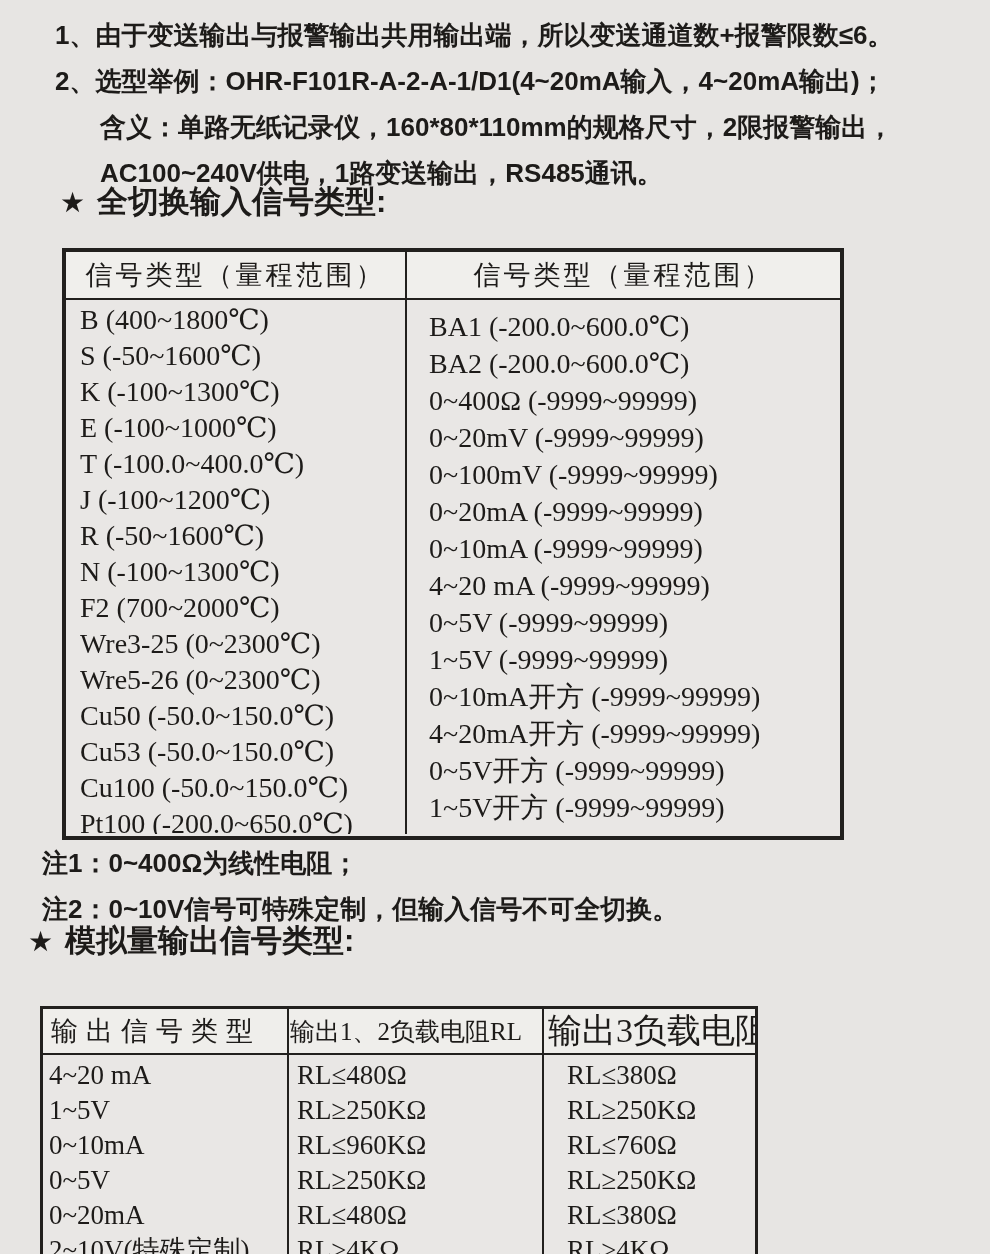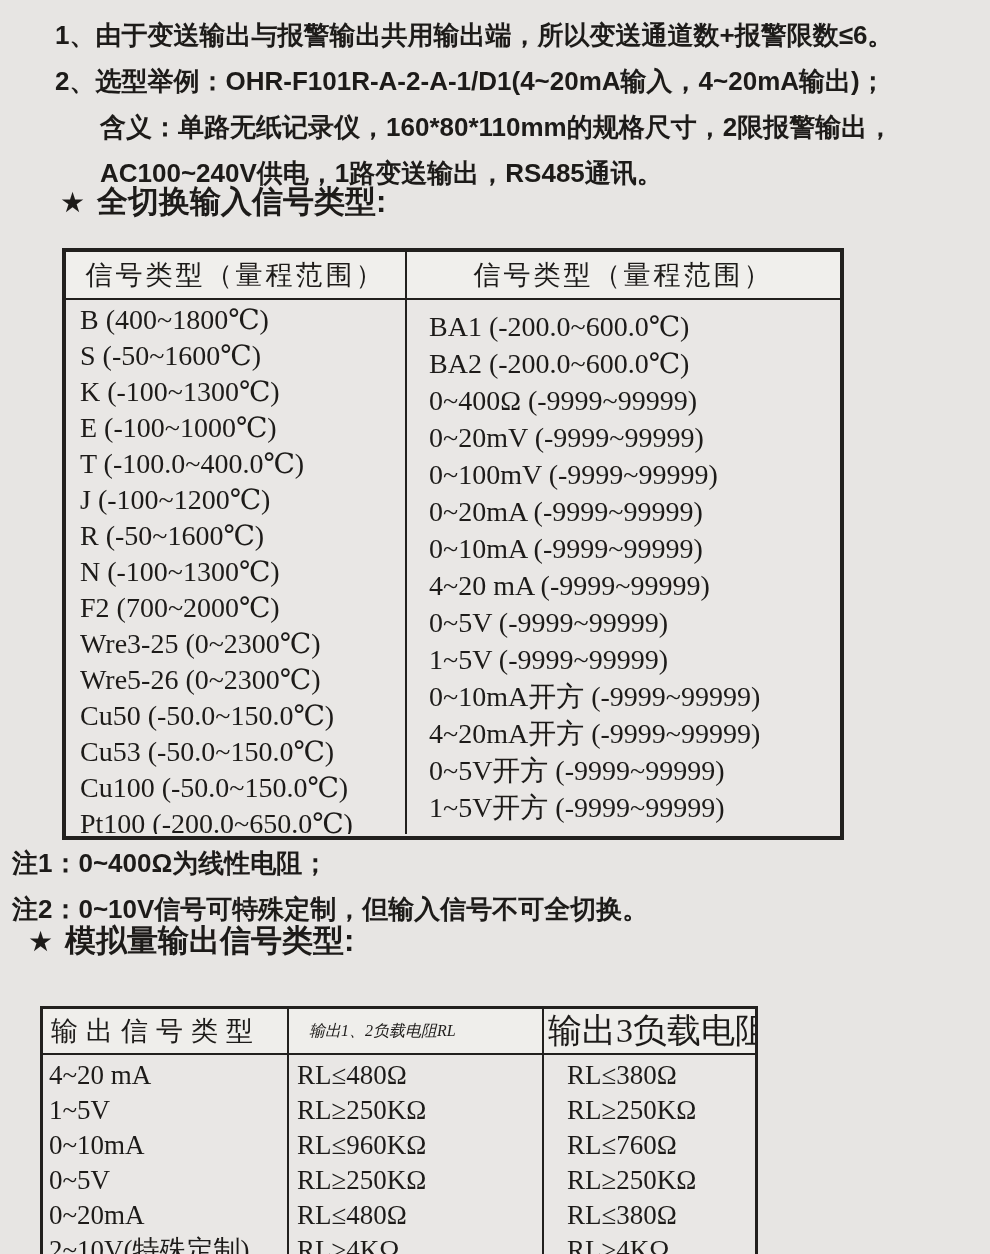--- a/index.html
+++ b/index.html
@@ -46,37 +46,37 @@
   .t1-head .hleft{width:341px;border-right:2px solid #22201e;}
   .t1-head .hright{flex:1;}
   .t1-body{display:flex;height:calc(100% - 50px);}
   .t1-left{width:341px;box-sizing:border-box;border-right:2px solid #22201e;padding:2px 0 0 14px;overflow:hidden;}
   .t1-right{flex:1;padding:8px 0 0 22px;overflow:hidden;}
   .t1-left .row{font-size:28px;line-height:36px;white-space:nowrap;}
   .t1-right .row{font-size:28px;line-height:37px;white-space:nowrap;}
 
   
   .notes{
-    position:absolute;left:12px;top:840px;
+    position:absolute;left:42px;top:840px;
     font-family:"Liberation Sans","DejaVu Sans",sans-serif;
     font-weight:700;font-size:26px;line-height:46px;
   }
   .notes .note-line{white-space:nowrap;}
 
   
   .table2{
     position:absolute;left:40px;top:976px;width:718px;height:264px;
     box-sizing:border-box;border:3px solid #22201e;
     background:#e9e7e5;
     display:flex;flex-direction:column;margin-top:30px;
   }
   .t2-head{display:flex;height:46px;border-bottom:2px solid #22201e;background:#efeeeb;box-sizing:border-box;}
   .t2-head .hcell{display:flex;align-items:center;white-space:nowrap;box-sizing:border-box;overflow:hidden;}
   .t2-head .h1{width:246px;border-right:2px solid #22201e;padding-left:8px;font-size:27px;letter-spacing:8px;}
-  .t2-head .h2{width:255px;border-right:2px solid #22201e;padding-left:20px;font-size:16px;font-style:italic;}
+  .t2-head .h2{width:255px;border-right:2px solid #22201e;padding-left:1px;font-size:25px;}
   .t2-head .h3{flex:1;padding-left:4px;font-size:34px;}
   .t2-body{flex:1;display:flex;overflow:hidden;}
   .t2-col{box-sizing:border-box;padding-top:3px;overflow:hidden;}
   .t2-col .cell{font-size:27px;line-height:35px;white-space:nowrap;}
   .t2-c1{width:246px;border-right:2px solid #22201e;padding-left:6px;}
   .t2-c2{width:255px;border-right:2px solid #22201e;padding-left:8px;}
   .t2-c3{flex:1;padding-left:23px;}
 </style>
 </head>
 <body>

